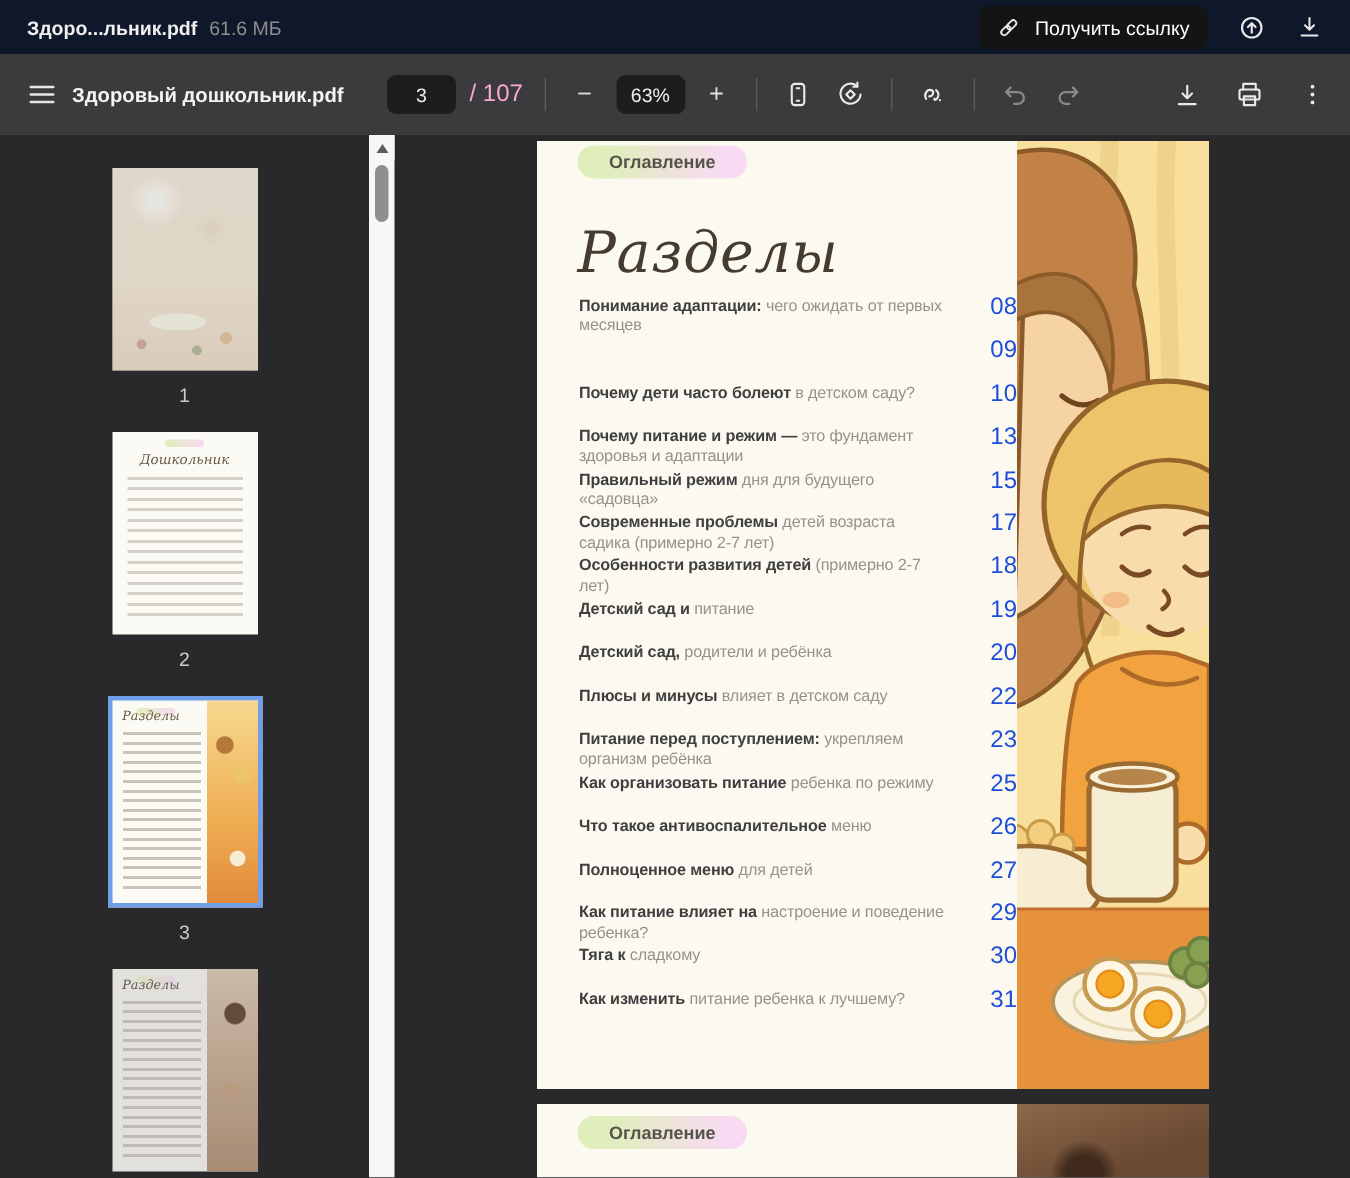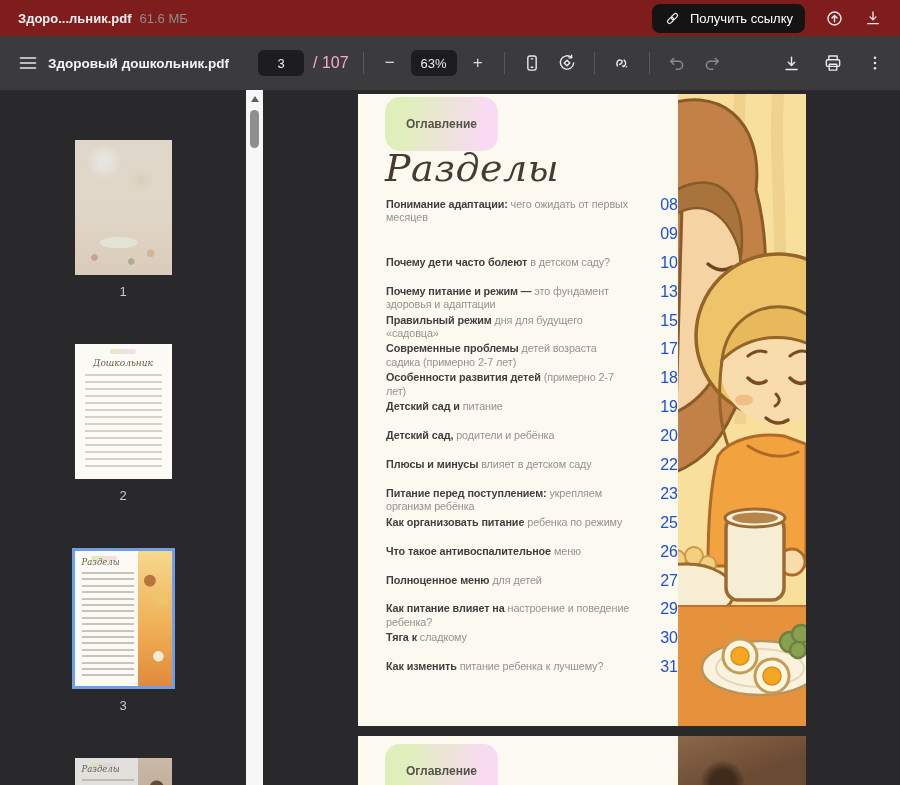--- a/index.html
+++ b/index.html
@@ -1,21 +1,21 @@
 <!DOCTYPE html>
 <html><head>
 <meta charset="utf-8">
 <style>
   * { margin:0; padding:0; box-sizing:border-box; }
   html,body { width:900px; height:785px; overflow:hidden; background:#29292b;
               font-family:"Liberation Sans", sans-serif; }
   .app { position:relative; width:900px; height:785px; }
 
   
-  .topbar { position:absolute; left:0; top:0; width:900px; height:36px; background:#7f1d1d;
+  .topbar { position:absolute; left:0; top:0; width:900px; height:36px; background:#0f172a;
             display:flex; align-items:center; padding:0 18px; }
   .tb-filename { font-size:13px; font-weight:700; color:#efefef; }
   .tb-filesize { font-size:13px; color:#8d8d8d; margin-left:8px; }
   .topbar-right { margin-left:auto; display:flex; align-items:center; gap:20px; }
   .getlink-btn { display:flex; align-items:center; gap:9px; color:#fff; font-size:13px;
                  background:#141414; border-radius:8px; padding:6px 12px; cursor:pointer; }
   .icon { display:inline-flex; align-items:center; justify-content:center; }
   .icon svg { display:block; }
   .ic-light { color:#e9e9e9; }
   .ic-dim { color:#8a8a8a; }
@@ -38,21 +38,21 @@
                  display:flex; align-items:center; justify-content:center; }
   .tb-right { position:absolute; right:12px; top:0; height:54px; display:flex; align-items:center; gap:16px; }
 
   
   .content { position:absolute; left:0; top:90px; width:900px; height:695px; background:#29292b; }
 
   
   .sidebar { position:absolute; left:0; top:0; bottom:0; width:246px; overflow:hidden;
              display:flex; flex-direction:column; align-items:center; padding-top:22px; }
   .thumb-item { display:flex; flex-direction:column; align-items:center; margin-bottom:17px; }
-  .thumb { width:97px; height:135px; background:#fbfaf5; position:relative; overflow:hidden; cursor:pointer;margin-top:28px; }
+  .thumb { width:97px; height:135px; background:#fbfaf5; position:relative; overflow:hidden; cursor:pointer; }
   .thumb.selected { border:3px solid #6f9fe8; width:103px; height:141px; }
   .thumb-label { margin-top:9px; font-size:13px; color:#cbcbcb; }
   .art { position:absolute; inset:0; }
   .art-cover { background:
       radial-gradient(circle 26px at 30% 16%, rgba(255,255,255,.85), transparent 70%),
       radial-gradient(ellipse 30px 9px at 45% 76%, #f6ecd4 0 60%, transparent 65%),
       radial-gradient(circle 5px at 20% 87%, #c97a6a 0 60%, transparent 70%),
       radial-gradient(circle 5px at 58% 90%, #8a9a5a 0 60%, transparent 70%),
       radial-gradient(circle 6px at 78% 84%, #d9a05a 0 60%, transparent 70%),
       radial-gradient(circle 16px at 68% 30%, rgba(220,200,160,.9), transparent 75%),
@@ -87,21 +87,21 @@
                display:flex; align-items:center; justify-content:center; cursor:pointer; }
   .scroll-up::after { content:""; width:0; height:0; border-left:4px solid transparent;
                border-right:4px solid transparent; border-bottom:6px solid #5e5e5e; }
   .scroll-thumb { position:absolute; left:4px; top:20px; width:9px; height:38px; background:#8f8f8f;
                border-radius:5px; cursor:grab; }
 
   
   .pdf-page { position:absolute; left:358px; width:448px; background:#fcf9f1; overflow:hidden; }
   .page-current { top:4px; height:632px; }
   .page-next { top:646px; height:49px; }
-  .toc-badge { position:absolute; left:27px; top:3px; display:inline-flex; padding:20px 21px;
+  .toc-badge { position:absolute; left:27px; top:3px; display:inline-flex; padding:4px 21px;
                border-radius:15px; font-size:12px; font-weight:700; color:#55544a;
                background:linear-gradient(100deg,#e0eebc 20%,#f8dbf2 85%); }
   .page-next .toc-badge { top:8px; }
   .page-heading { position:absolute; left:27px; top:52px; font-family:"DejaVu Serif",serif;
                font-style:italic; font-weight:500; font-size:38px; color:#453b2e; letter-spacing:.5px; }
   .toc-list { position:absolute; left:28px; top:104px; width:292px; }
   .toc-row { display:flex; align-items:flex-start; min-height:28.9px; }
   .toc-text { width:246px; font-size:10.8px; line-height:13.4px; letter-spacing:-.1px; }
   .toc-bold { font-weight:700; color:#3f3f3f; }
   .toc-rest { color:#97918b; }

